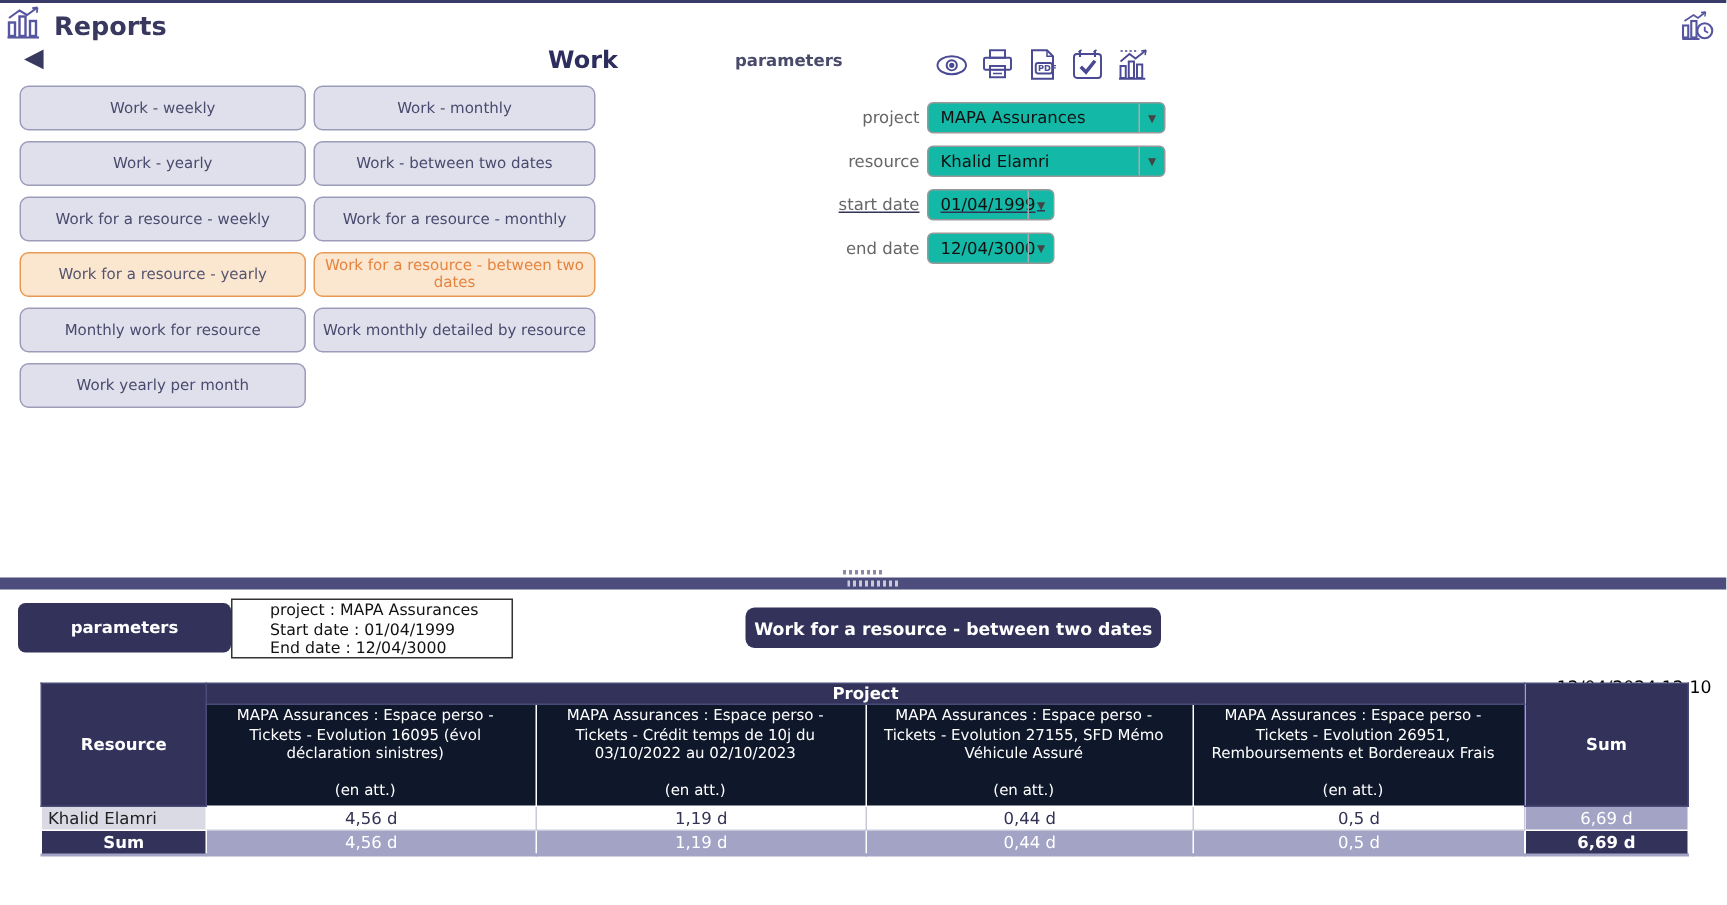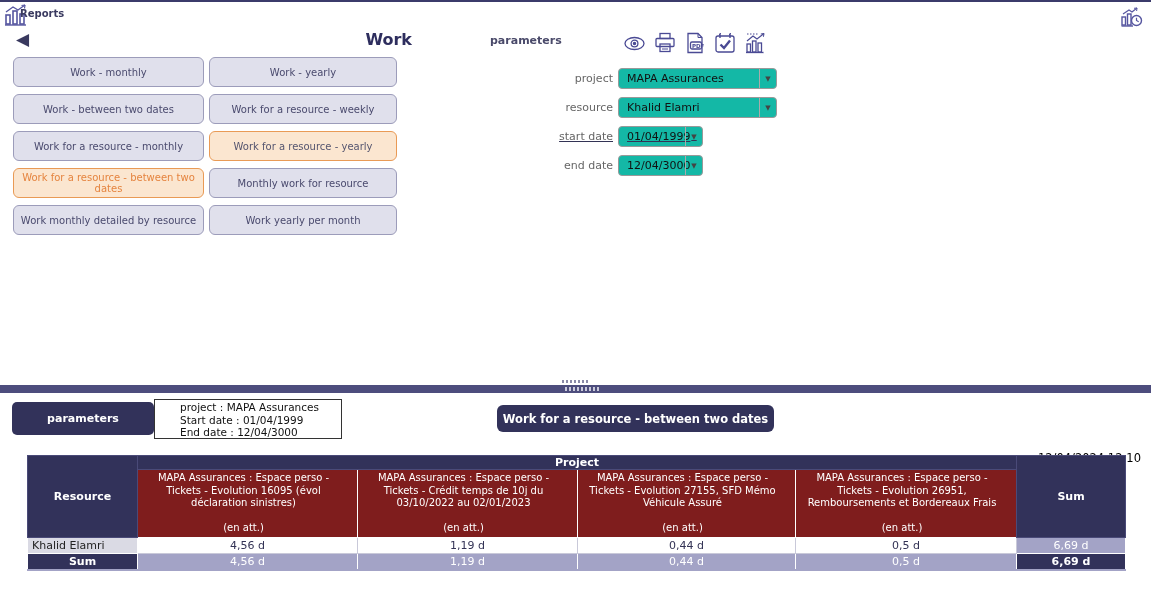--- a/index.html
+++ b/index.html
@@ -8,21 +8,21 @@
     width:1151px; height:603px; position:relative;
     background:#ffffff;
     font-family:"DejaVu Sans", "Liberation Sans", sans-serif;
     color:#333355; overflow:hidden;
   }
   .topline { position:absolute; top:0; left:0; width:1151px; height:2px; background:#3b3b6b; }
 
   
   .app-header { position:absolute; top:2px; left:0; width:1151px; height:28px; }
   .reports-logo { position:absolute; left:4px; top:2px; }
-  .reports-title { position:absolute; left:20px; top:6px; font-size:10px; font-weight:bold; color:#39395f; }
+  .reports-title { position:absolute; left:36px; top:6px; font-size:17px; font-weight:bold; color:#39395f; }
   .corner-icon { position:absolute; right:8px; top:4px; }
 
   
   .work-panel { position:absolute; left:0; top:28px; width:412px; }
   .back-arrow { position:absolute; left:16px; top:3px; font-size:17px; color:#39395f; cursor:pointer; line-height:1; }
   .work-title { text-align:right; font-size:16px; font-weight:bold; color:#2e2e5e; padding-top:2px; }
   .btn-grid { margin:8px 0 0 13px; display:grid; grid-template-columns:191px 188px; column-gap:5px; row-gap:7px; }
   .rbtn {
     height:30px; border:1px solid #9c9cba; border-radius:6px;
     background:#e0e0ec; color:#4a4a6e; font-size:10px;
@@ -67,21 +67,21 @@
     display:flex; align-items:center; justify-content:center; }
   .rep-time { position:absolute; right:10px; top:411px; font-size:11.5px; color:#000;margin-top:40px; }
 
   
   .rep-table { position:absolute; left:27px; top:455px; }
   table { border-collapse:collapse; table-layout:fixed; width:1098px; font-size:11px;
     border:1px solid #c9c9d9; border-bottom:2px solid #a3a3c6; }
   th, td { overflow:hidden; }
   .navy { background:#32325a; color:#ffffff; font-weight:bold; border:1px solid #4a4a78; }
   th.group { height:13px; font-size:11px; padding:0; }
-  th.lav { background:#7f1d1d; color:#ffffff; font-weight:normal; font-size:10px;
+  th.lav { background:#0f172a; color:#ffffff; font-weight:normal; font-size:10px;
     border:1px solid #ffffff; padding:2px 12px 3px 4px; line-height:1.25; vertical-align:top; }
   th.lav .status { margin-top:12px; }
   td { text-align:center; height:16px; border:1px solid #c9c9d9; padding:0 2px; }
   td.res-cell { background:#dadae4; color:#222; text-align:left; padding-left:4px; border:1px solid #ffffff; }
   td.lavcell { background:#a3a3c6; color:#ffffff; border:1px solid #ffffff; }
   tr.sumrow td { border:1px solid #ffffff; }
   tr.sumrow td.navy { font-weight:bold; }
   svg { display:block; }
 </style>
 </head>
@@ -111,20 +111,21 @@
       <circle cx="15.5" cy="14.5" r="5"></circle>
       <path d="M15.5 11.8 V14.5 L17.7 15.8" stroke-width="1.2"></path>
     </svg>
   </span>
 </div>
 
 <div class="work-panel">
   <span class="back-arrow">◀</span>
   <div class="work-title">Work</div>
   <div class="btn-grid">
+    <button class="rbtn">Work - weekly</button>
     <button class="rbtn">Work - monthly</button>
     <button class="rbtn">Work - yearly</button>
     <button class="rbtn">Work - between two dates</button>
     <button class="rbtn">Work for a resource - weekly</button>
     <button class="rbtn">Work for a resource - monthly</button>
     <button class="rbtn hl">Work for a resource - yearly</button>
     <button class="rbtn sel">Work for a resource - between two dates</button>
     <button class="rbtn">Monthly work for resource</button>
     <button class="rbtn">Work monthly detailed by resource</button>
     <button class="rbtn">Work yearly per month</button>
@@ -236,21 +237,21 @@
         <th class="navy" rowspan="2">Resource</th>
         <th class="navy group" colspan="4">Project</th>
         <th class="navy" rowspan="2">Sum</th>
       </tr>
       <tr>
         <th class="lav">
           <div>MAPA Assurances : Espace perso - Tickets - Evolution 16095 (évol déclaration sinistres)</div>
           <div class="status">(en att.)</div>
         </th>
         <th class="lav">
-          <div>MAPA Assurances : Espace perso - Tickets - Crédit temps de 10j du 03/10/2022 au 02/01/2023</div>
+          <div>MAPA Assurances : Espace perso - Tickets - Crédit temps de 10j du 03/10/2022 au 02/10/2023</div>
           <div class="status">(en att.)</div>
         </th>
         <th class="lav">
           <div>MAPA Assurances : Espace perso - Tickets - Evolution 27155, SFD Mémo Véhicule Assuré</div>
           <div class="status">(en att.)</div>
         </th>
         <th class="lav">
           <div>MAPA Assurances : Espace perso - Tickets - Evolution 26951, Remboursements et Bordereaux Frais</div>
           <div class="status">(en att.)</div>
         </th>

